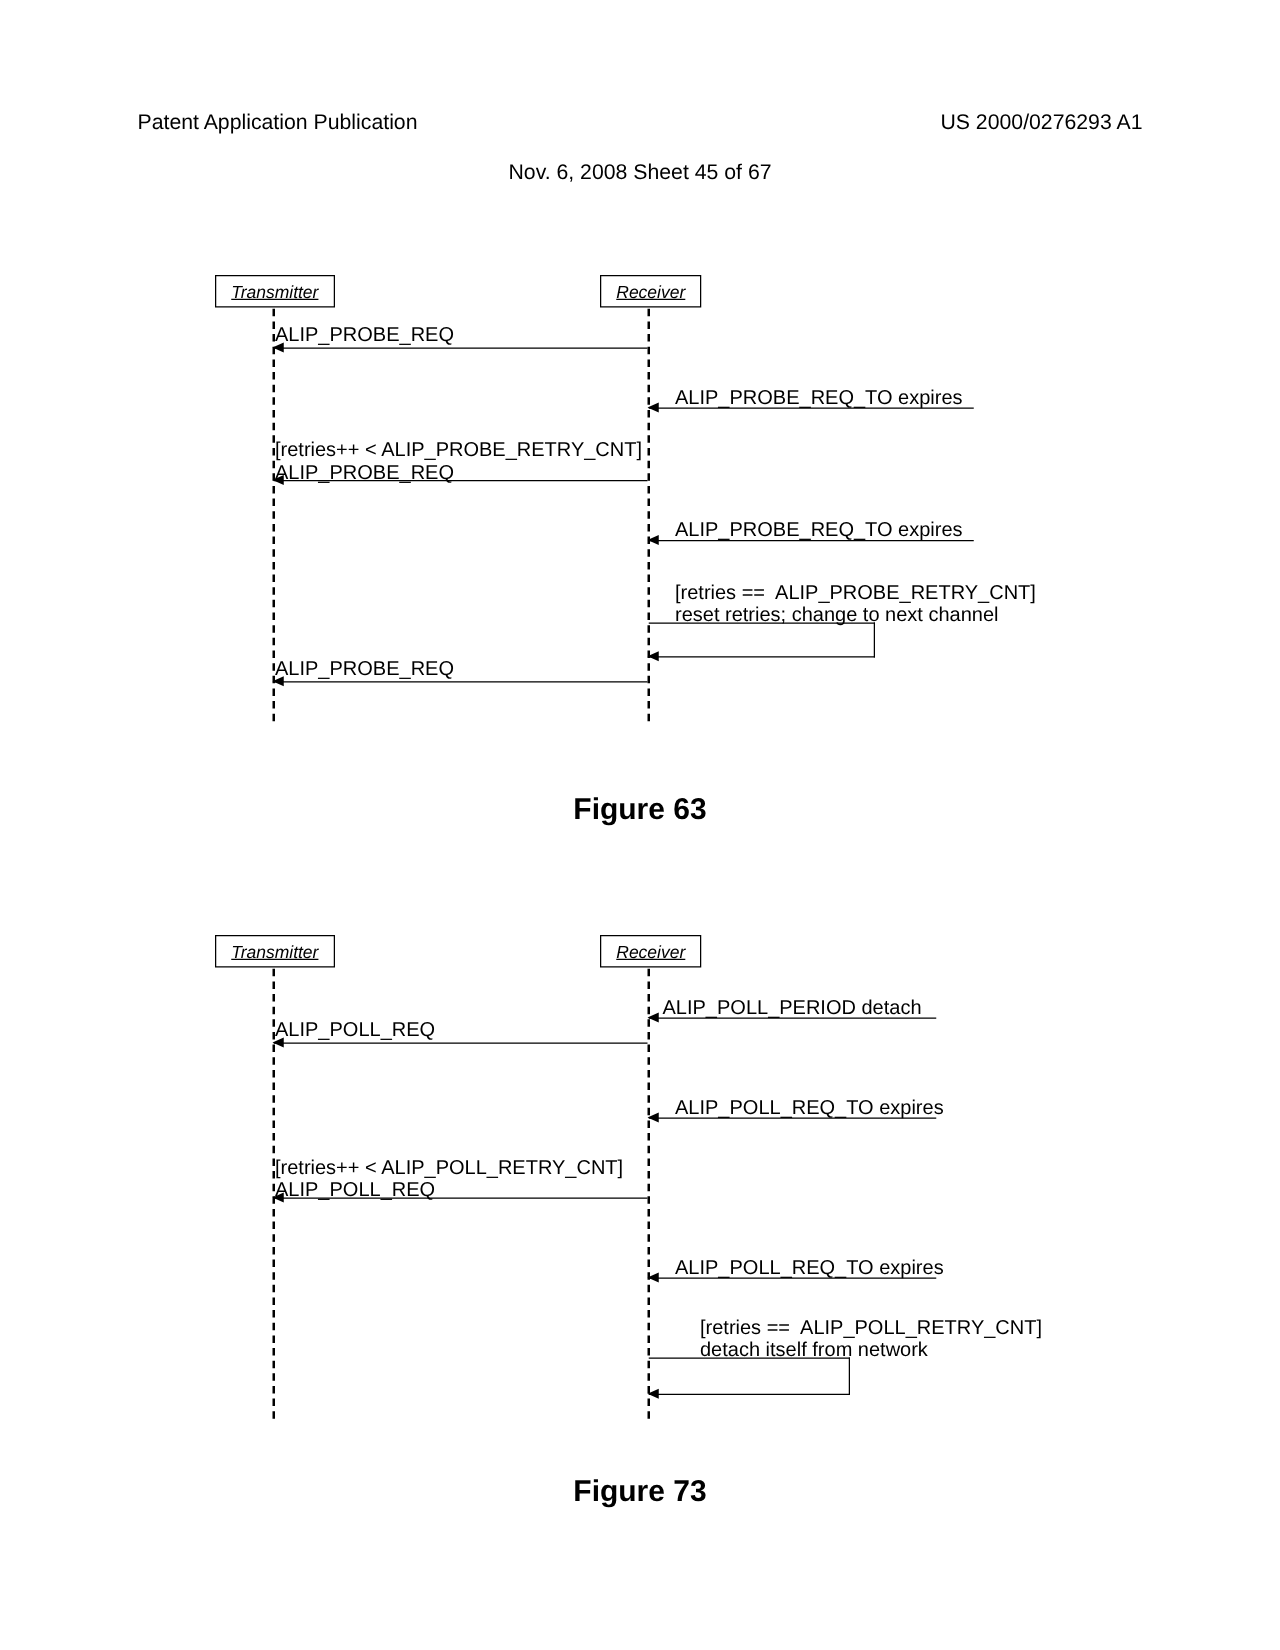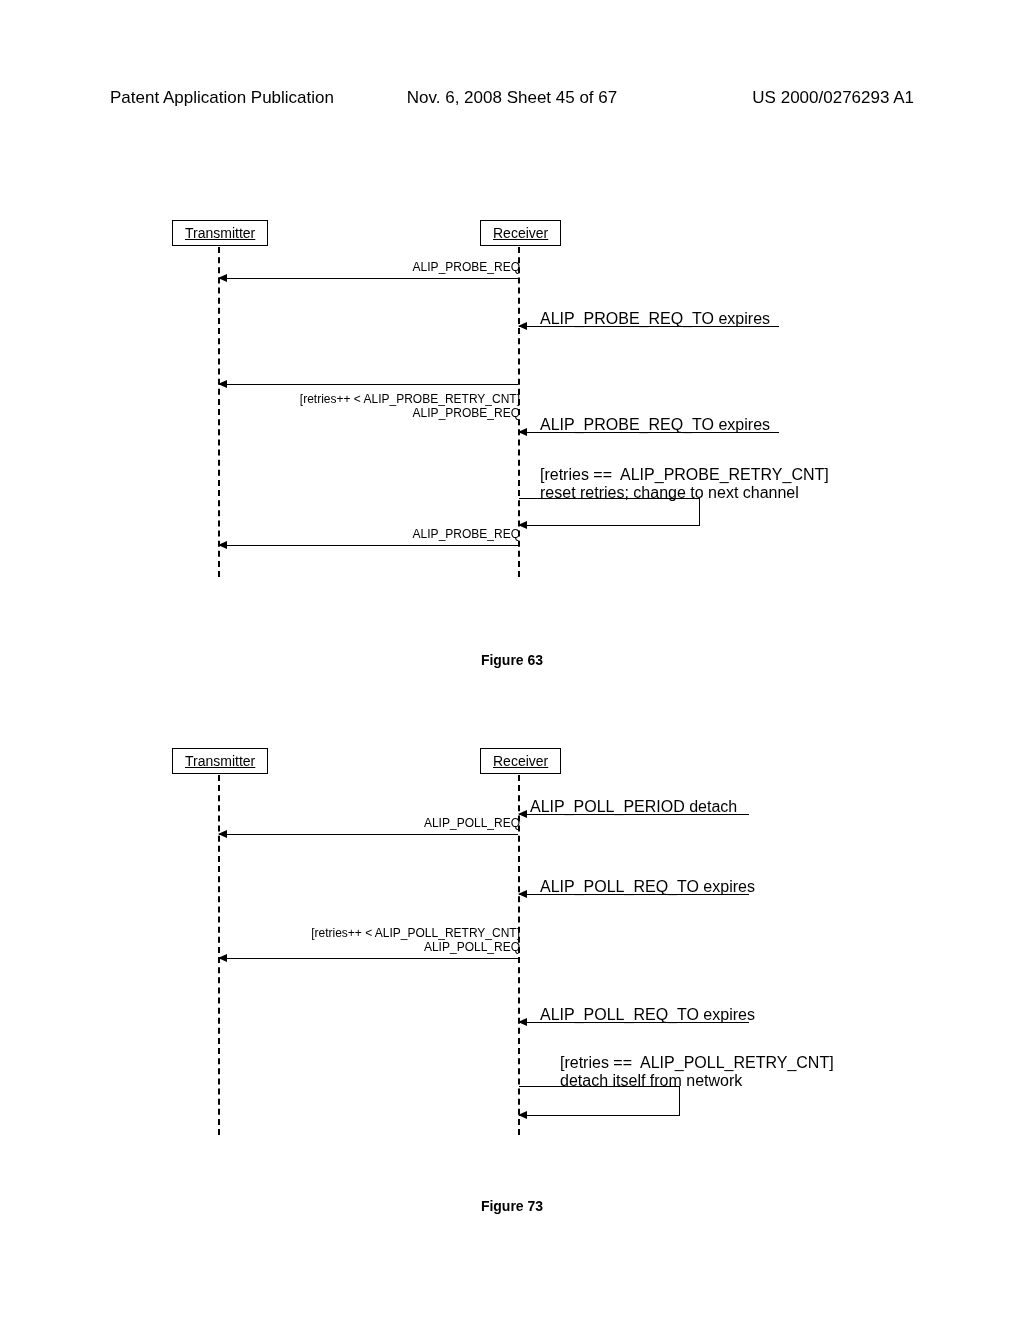--- a/index.html
+++ b/index.html
@@ -12,50 +12,51 @@
     position: relative;
   }
   .header {
     position: absolute;
     top: 88px;
     left: 110px;
     right: 110px;
     font-size: 17px;
   }
   .header-left { float: left; }
-  .header-center { position: absolute; left: 50%; transform: translateX(-50%); }
+  .header-center { position: absolute; left: 50%; transform: translateX(-50%); margin-top: 40px; }
   .header-right { float: right; }
   .diagram {
     position: relative;
   }
   .actor-box {
     position: absolute;
     border: 1px solid #000;
     background: #fff;
     padding: 4px 12px;
     font-size: 14px;
     text-decoration: underline;
     z-index: 10;
+    font-style: italic;
   }
   .lifeline {
     position: absolute;
     width: 0;
     border-left: 2px dashed #000;
     z-index: 1;
   }
   .msg {
     position: absolute;
     height: 1px;
     background: #000;
     z-index: 5;
   }
   .msg-label {
     position: absolute;
-    font-size: 12px;
-    text-align: right;
+    font-size: 16px;
+    text-align: left;
     white-space: pre;
     z-index: 6;
   }
   .side-label {
     position: absolute;
     font-size: 16px;
     white-space: pre;
     z-index: 6;
   }
   .msg::before {
@@ -102,24 +103,23 @@
     top: -4px;
     width: 0;
     height: 0;
     border-style: solid;
     border-width: 4.5px 9px 4.5px 0;
     border-color: transparent #000 transparent transparent;
   }
   .fig-caption {
     position: absolute;
     font-weight: bold;
-    font-size: 14px;
+    font-size: 24px;
     left: 50%;
     transform: translateX(-50%);
-    margin-top: 18px;
   }
 </style>
 </head>
 <body>
 
 <div class="header">
   <span class="header-left">Patent Application Publication</span>
   <span class="header-center">Nov. 6, 2008  Sheet 45 of 67</span>
   <span class="header-right">US 2000/0276293 A1</span>
 </div>
@@ -131,21 +131,21 @@
   <div class="lifeline" style="left:218px; top:247px; height:330px;"></div>
   <div class="lifeline" style="left:518px; top:247px; height:330px;"></div>
 
   <div class="msg arrow-left" style="left:219px; top:278px; width:299px;"></div>
   <div class="msg-label" style="left:220px; top:260px; width:300px;">ALIP_PROBE_REQ</div>
 
   <div class="side-line" style="left:519px; top:326px; width:260px;"></div>
   <div class="side-label" style="left:540px; top:310px;">ALIP_PROBE_REQ_TO expires</div>
 
   <div class="msg arrow-left" style="left:219px; top:384px; width:299px;"></div>
-  <div class="msg-label" style="left:220px; top:352px; width:300px;margin-top:40px;">[retries++ &lt; ALIP_PROBE_RETRY_CNT]
+  <div class="msg-label" style="left:220px; top:352px; width:300px;">[retries++ &lt; ALIP_PROBE_RETRY_CNT]
 ALIP_PROBE_REQ</div>
 
   <div class="side-line" style="left:519px; top:432px; width:260px;"></div>
   <div class="side-label" style="left:540px; top:416px;">ALIP_PROBE_REQ_TO expires</div>
 
   <div class="side-label" style="left:540px; top:466px;">[retries ==  ALIP_PROBE_RETRY_CNT]
 reset retries; change to next channel</div>
   <div class="self-msg" style="left:519px; top:498px; width:180px; height:26px;"></div>
 
   <div class="msg arrow-left" style="left:219px; top:545px; width:299px;"></div>

